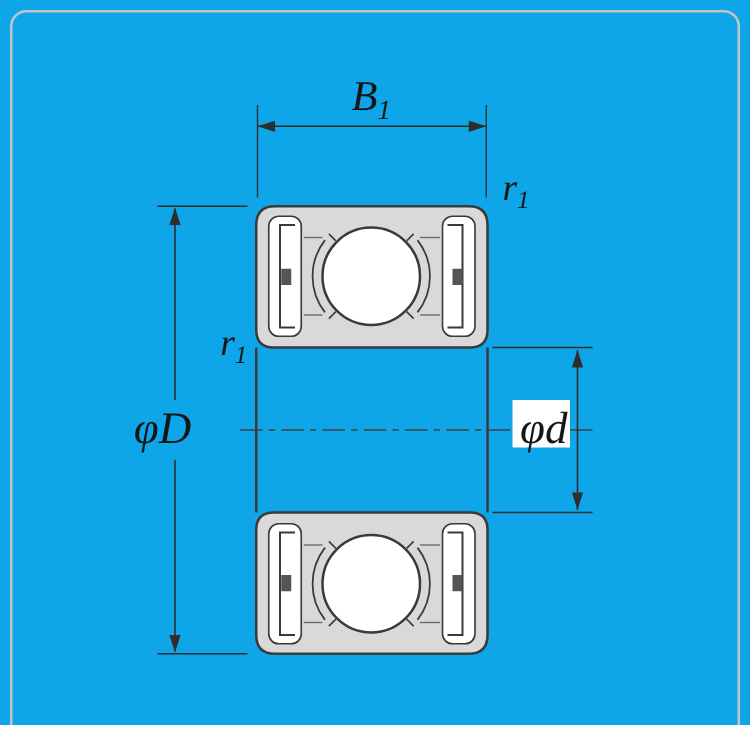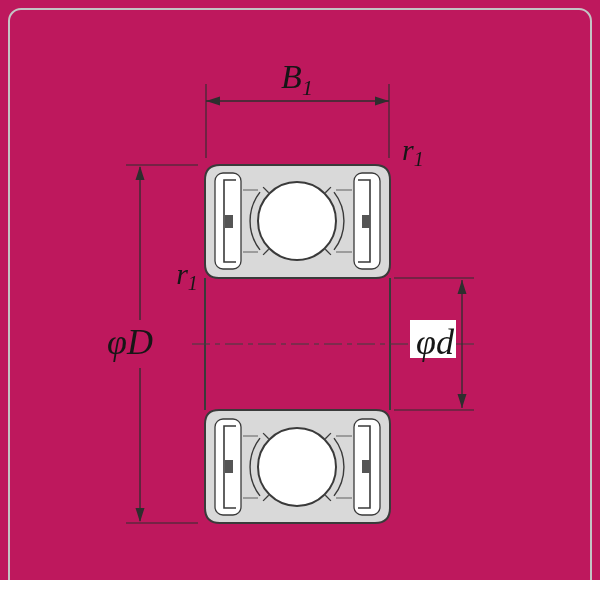--- a/index.html
+++ b/index.html
@@ -1,16 +1,16 @@
 <!DOCTYPE html>
 <html><head>
 <meta charset="utf-8">
 <style>
   html,body{margin:0;padding:0;background:#ffffff}
-  .stage{width:600px;height:580px;position:relative;background:#be185d;overflow:hidden}
+  .stage{width:600px;height:580px;position:relative;background:#0ea5e9;overflow:hidden}
   svg{display:block}
   .blockShape{stroke:#3a3a3a;stroke-width:2}
   .outline{stroke:#3a3a3a;stroke-width:2;fill:none}
   .sealRect{fill:#ffffff;stroke:#3a3a3a;stroke-width:1.3}
   .bracket{stroke:#3a3a3a;stroke-width:1.6;fill:none}
   .sealMark{fill:#555555;stroke:none}
   .ball{fill:#ffffff;stroke:#3a3a3a;stroke-width:2}
   .raceArc{stroke:#3a3a3a;stroke-width:1.4;fill:none}
   .tick{stroke:#3a3a3a;stroke-width:1.3;fill:none}
   .shoulder{stroke:#6a6a6a;stroke-width:1.1;fill:none}

